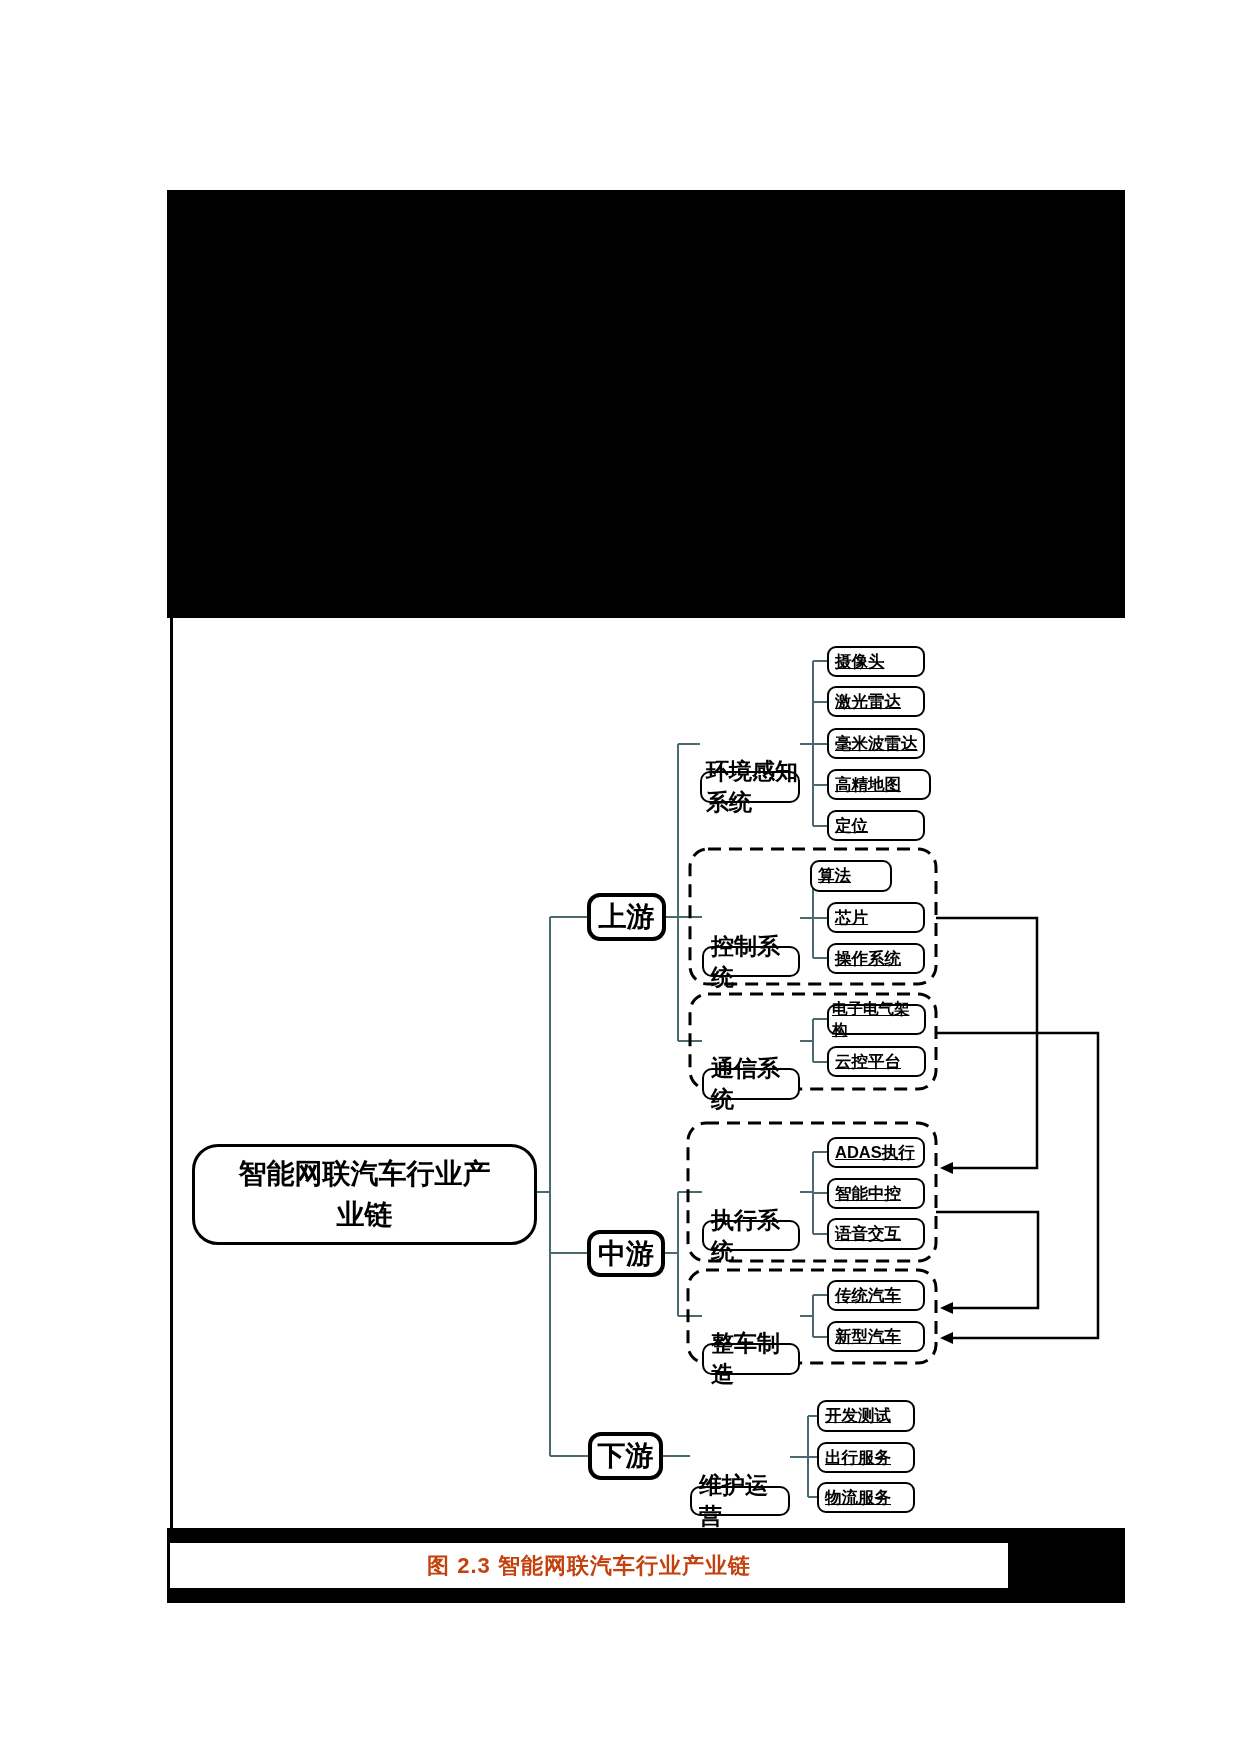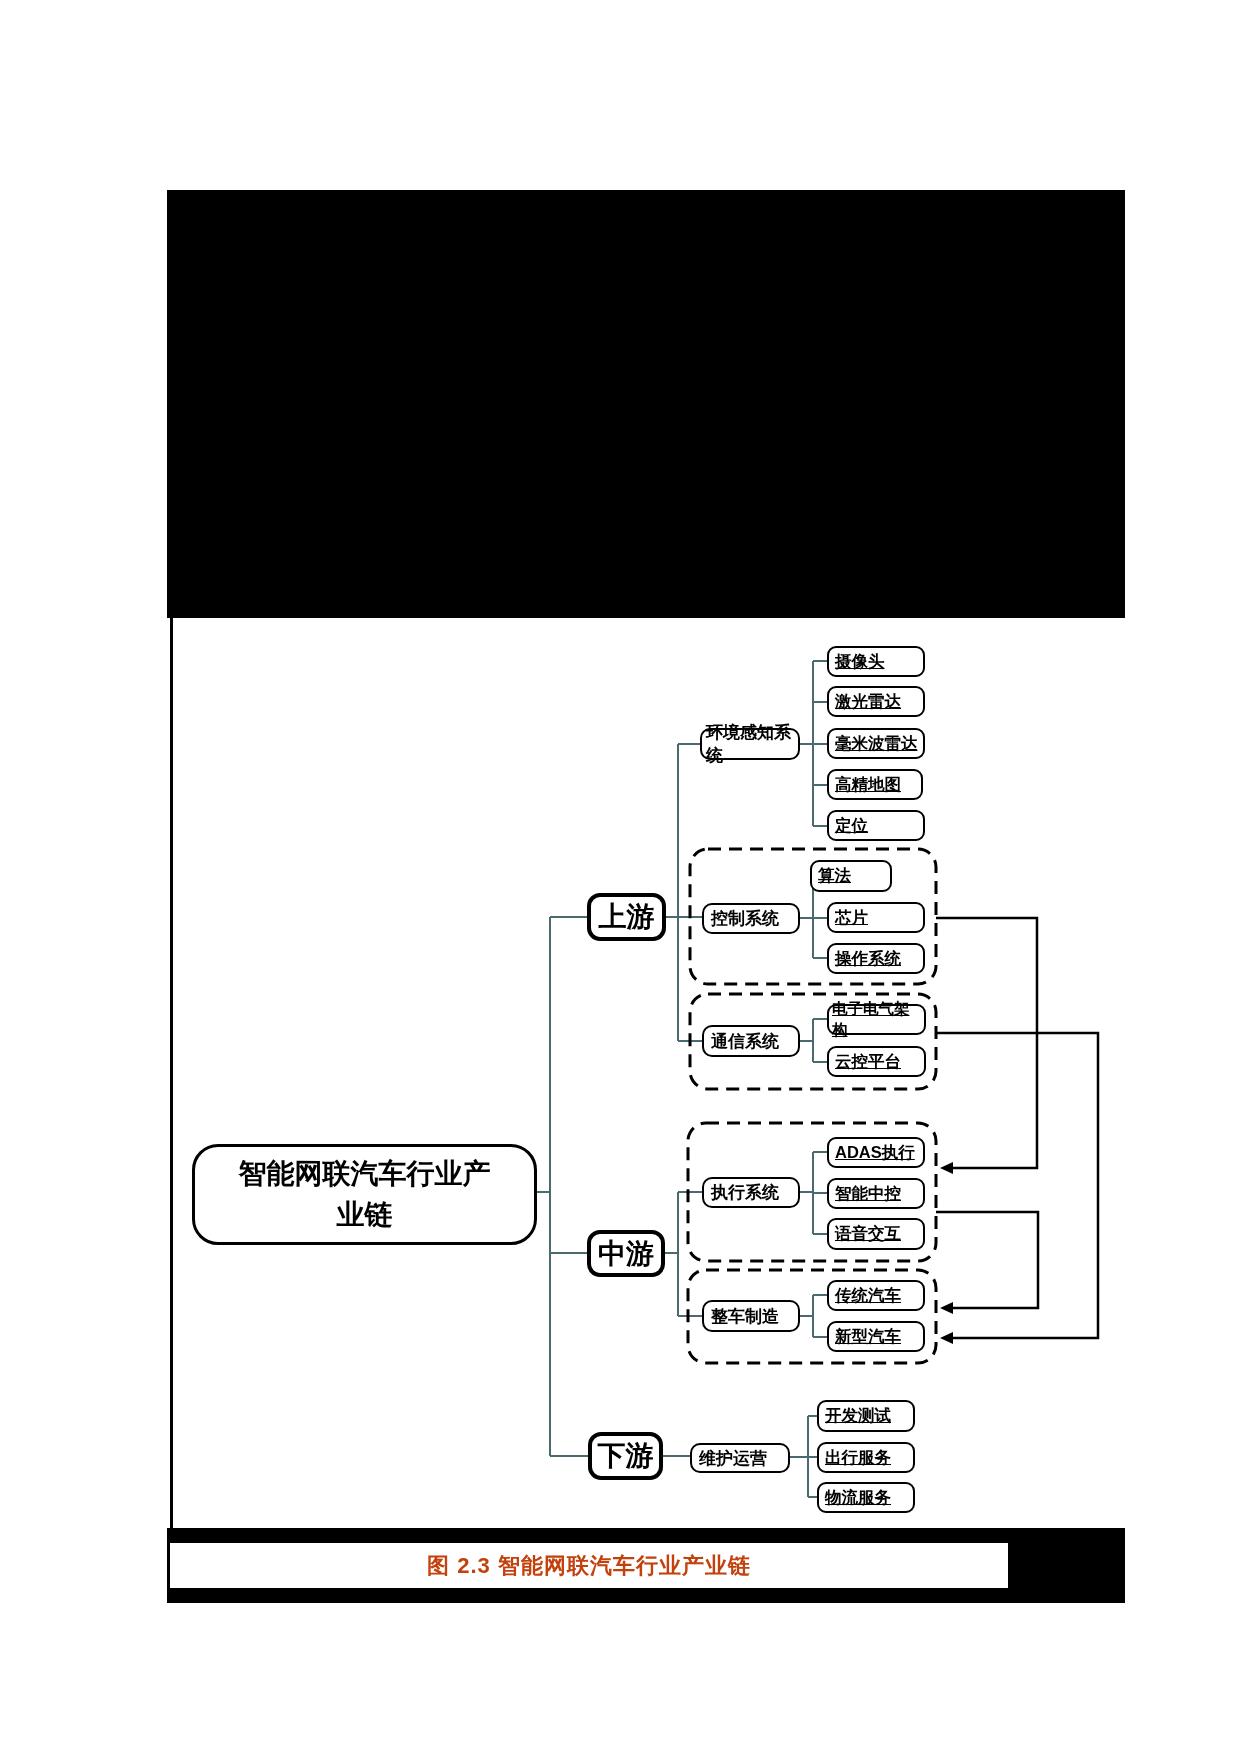--- a/index.html
+++ b/index.html
@@ -6,21 +6,21 @@
   #page{position:relative;width:1240px;height:1754px;background:#ffffff;overflow:hidden;
         font-family:"Liberation Sans","DejaVu Sans",sans-serif;}
   .abs{position:absolute;box-sizing:border-box;}
   .black{background:#000000;}
   svg.layer{position:absolute;left:0;top:0;width:1240px;height:1754px;}
   .box{position:absolute;box-sizing:border-box;background:#ffffff;border:2px solid #000;
        border-radius:10px;display:flex;align-items:center;color:#000;font-weight:bold;}
   .root{border-width:3px;border-radius:26px;justify-content:center;text-align:center;
         font-size:28px;line-height:1.45;padding:0 30px;}
   .tier{border-width:4px;border-radius:13px;justify-content:center;font-size:28px;}
-  .parent{font-size:17px;padding-left:7px;border-radius:10px;}
+  .parent{font-size:23px;padding-left:7px;border-radius:10px;margin-top:43px;}
   .leaf{font-size:16.5px;padding-left:6px;border-radius:9px;text-decoration:underline;}
   .caption-strip{position:absolute;background:#ffffff;display:flex;align-items:center;
         justify-content:center;font-weight:bold;font-size:22px;color:#c2410c;
         letter-spacing:1px;}
 </style>
 </head>
 <body>
 
 <div id="page">
 
@@ -140,21 +140,21 @@
 
   <div class="box leaf" style="left:827px;top:646px;width:98px;height:31px;">
     <span>摄像头</span>
     </div>
   <div class="box leaf" style="left:827px;top:686px;width:98px;height:31px;">
     <span>激光雷达</span>
     </div>
   <div class="box leaf" style="left:827px;top:728px;width:98px;height:31px;">
     <span>毫米波雷达</span>
     </div>
-  <div class="box leaf" style="left:827px;top:769px;width:96px;height:31px;">
+  <div class="box leaf" style="left:827px;top:769px;width:104px;height:31px;">
     <span>高精地图</span>
     </div>
   <div class="box leaf" style="left:827px;top:810px;width:98px;height:31px;">
     <span>定位</span>
     </div>
 
   <div class="box leaf" style="left:810px;top:860px;width:82px;height:32px;">
     <span>算法</span>
     </div>
   <div class="box leaf" style="left:827px;top:902px;width:98px;height:31px;">

